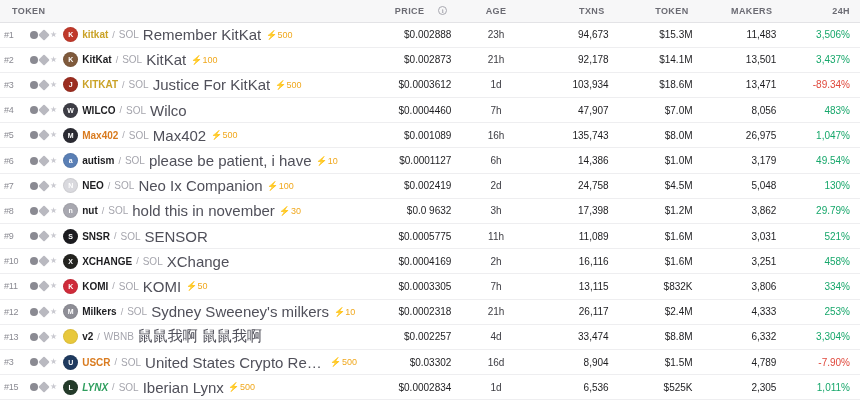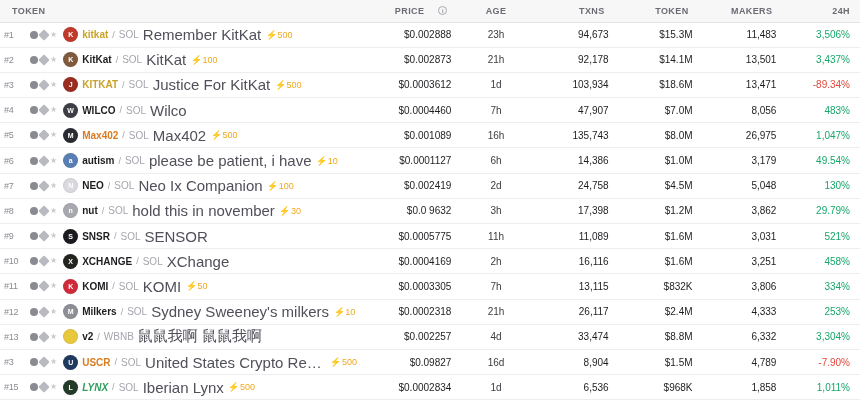--- a/index.html
+++ b/index.html
@@ -525,21 +525,21 @@
               <span class="avatar" style="background:#1f3a5f">
                 <span>U</span>
               </span>
               <span class="sym orange">USCR</span>
               <span class="slash">/</span>
               <span class="quote">SOL</span>
               <span class="name">United States Crypto Reserve</span>
               <span class="boost"><span class="bolt">⚡</span><span>500</span></span>
             </div>
           </td>
-          <td>$0.09827</td>
+          <td>$0.03302</td>
           <td class="cell-age">16d</td>
           <td>8,904</td>
           <td>$1.5M</td>
           <td>4,789</td>
           <td class="cell-24h neg">-7.90%</td>
         </tr>
         <tr>
           <td class="cell-token">
             <div class="token-cell-inner">
               <span class="rank">#15</span>
@@ -554,19 +554,19 @@
               <span class="sym green">LYNX</span>
               <span class="slash">/</span>
               <span class="quote">SOL</span>
               <span class="name">Iberian Lynx</span>
               <span class="boost"><span class="bolt">⚡</span><span>500</span></span>
             </div>
           </td>
           <td>$0.0002834</td>
           <td class="cell-age">1d</td>
           <td>6,536</td>
-          <td>$968K</td>
-          <td>1,858</td>
+          <td>$525K</td>
+          <td>2,305</td>
           <td class="cell-24h pos">1,011%</td>
         </tr>
       </tbody>
   </table>
 </div>
 
 </body></html>

